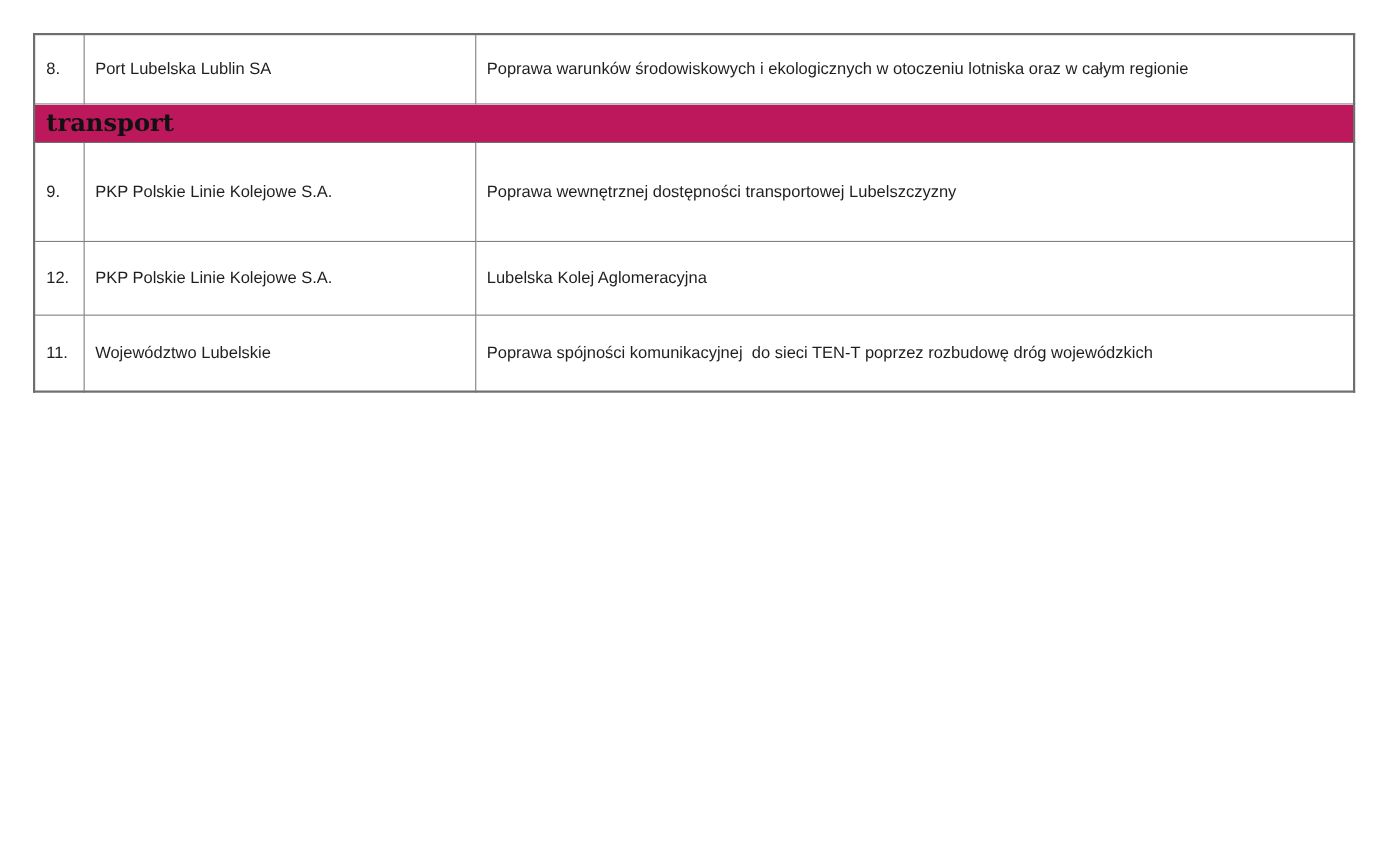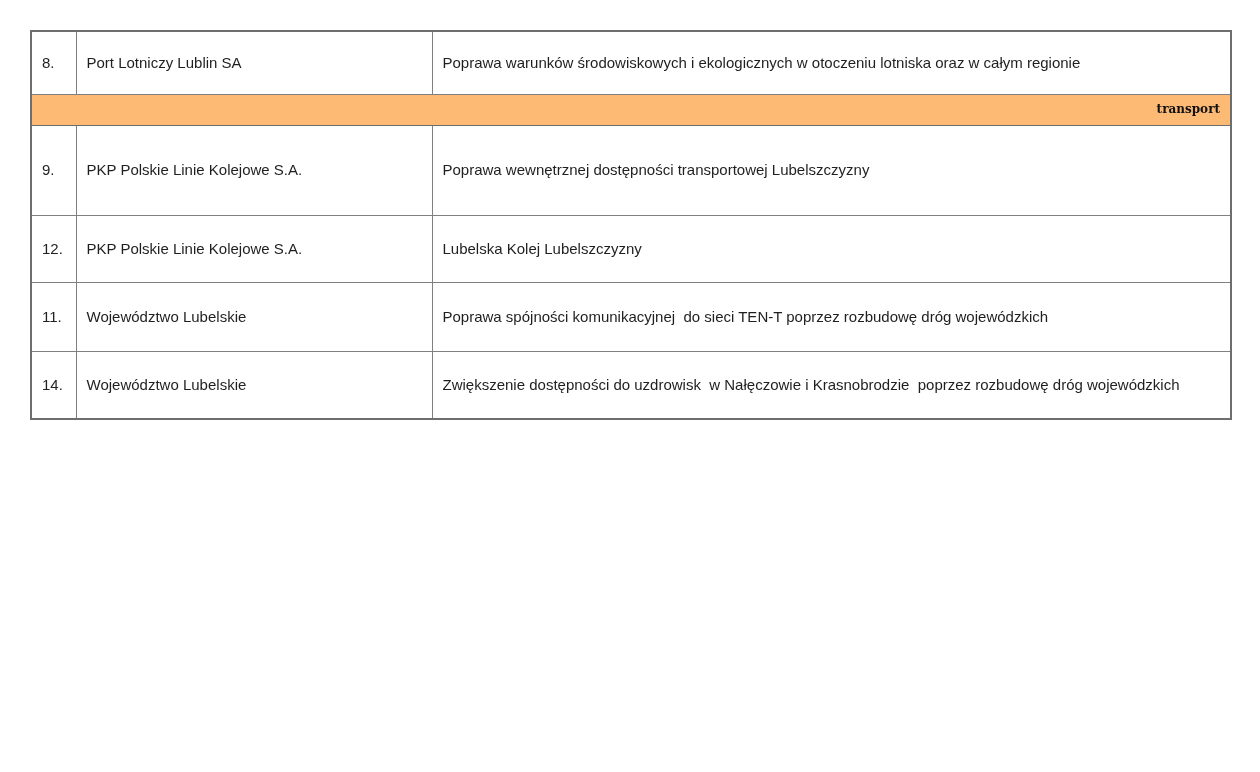--- a/index.html
+++ b/index.html
@@ -25,25 +25,25 @@
     color: #1f1f1f;
     font-size: 15px;
     line-height: 1.3;
     vertical-align: middle;
     padding: 5px 10px;
     overflow: hidden;
   }
   td.cell-no { padding-left: 9px; }
   td.cell-project { white-space: pre-wrap; padding-left: 11px; margin-top: 29px; }
   tr.section-row td {
-    background: #fdba74;
-    text-align: right;
+    background: #be185d;
+    text-align: left;
     font-family: "DejaVu Serif", "Liberation Serif", serif;
     font-weight: bold;
-    font-size: 12px;
+    font-size: 22px;
     color: #111111;
     padding: 3px 10px;
     border-top: 1px solid #6e6e6e;
     border-bottom: 1px solid #6e6e6e;
   }
   
   tr.h63  { height: 63px; }
   tr.h31  { height: 31px; }
   tr.h90  { height: 90px; }
   tr.h67  { height: 67px; }
@@ -57,41 +57,36 @@
 <div class="canvas">
   <table class="projects">
     <colgroup>
       <col style="width:45px">
       <col style="width:356px">
       <col style="width:799px">
     </colgroup>
     <tbody>
       <tr class="h63">
         <td class="cell-no">8.</td>
-        <td class="cell-beneficiary">Port Lotniczy Lublin SA</td>
+        <td class="cell-beneficiary">Port Lubelska Lublin SA</td>
         <td class="cell-project">Poprawa warunków środowiskowych i ekologicznych w otoczeniu lotniska oraz w całym regionie</td>
       </tr>
       <tr class="section-row h31">
         <td colspan="3">transport</td>
       </tr>
       <tr class="h90">
         <td class="cell-no">9.</td>
         <td class="cell-beneficiary">PKP Polskie Linie Kolejowe S.A.</td>
         <td class="cell-project">Poprawa wewnętrznej dostępności transportowej Lubelszczyzny</td>
       </tr>
       <tr class="h67">
         <td class="cell-no">12.</td>
         <td class="cell-beneficiary">PKP Polskie Linie Kolejowe S.A.</td>
-        <td class="cell-project">Lubelska Kolej Lubelszczyzny</td>
+        <td class="cell-project">Lubelska Kolej Aglomeracyjna</td>
       </tr>
       <tr class="h69">
         <td class="cell-no">11.</td>
         <td class="cell-beneficiary">Województwo Lubelskie</td>
         <td class="cell-project">Poprawa spójności komunikacyjnej  do sieci TEN-T poprzez rozbudowę dróg wojewódzkich</td>
       </tr>
-      <tr class="h68">
-        <td class="cell-no">14.</td>
-        <td class="cell-beneficiary">Województwo Lubelskie</td>
-        <td class="cell-project">Zwiększenie dostępności do uzdrowisk  w Nałęczowie i Krasnobrodzie  poprzez rozbudowę dróg wojewódzkich</td>
-      </tr>
     </tbody>
   </table>
 </div>
 
 </body></html>

